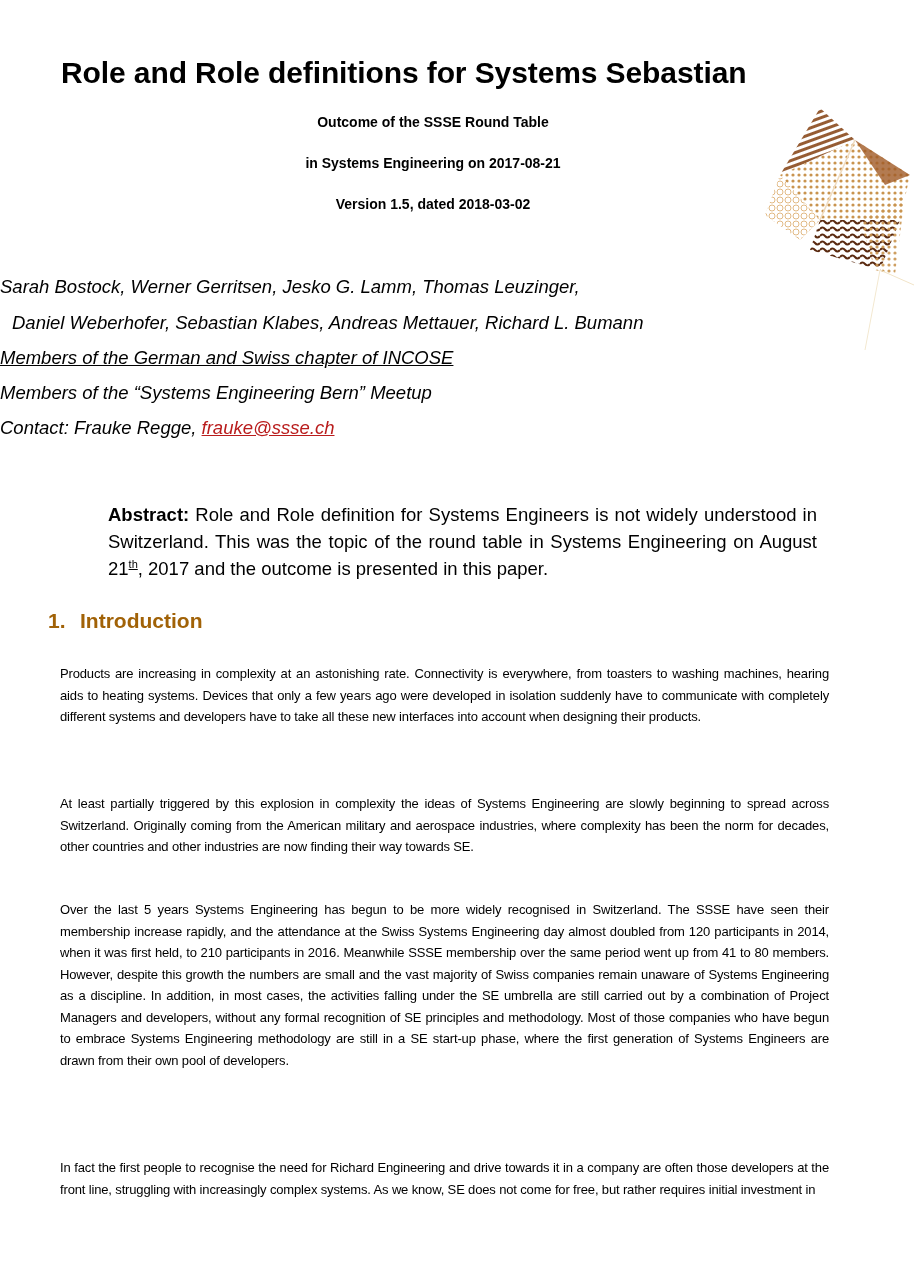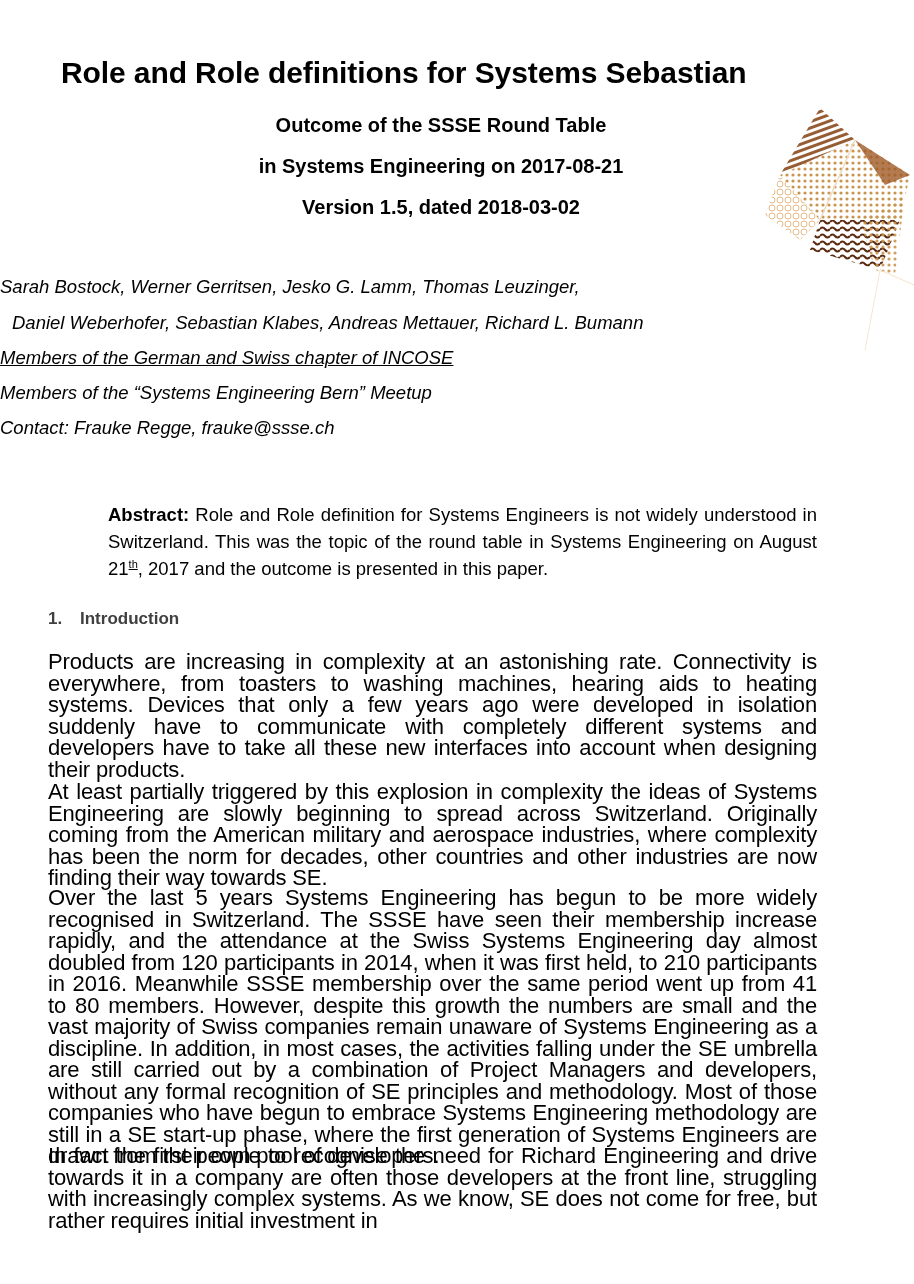--- a/index.html
+++ b/index.html
@@ -1,34 +1,34 @@
 <!DOCTYPE html>
 <html><head>
 <meta charset="utf-8">
 <style>
   html, body { margin: 0; padding: 0; background: #ffffff; }
   body { width: 914px; height: 1284px; position: relative; overflow: hidden; font-family: "Liberation Sans", sans-serif; color: #000; }
   .title { position: absolute; left: 61px; top: 56px; font-size: 30px; font-weight: bold; letter-spacing: -0.1px; margin: 0; white-space: nowrap; }
-  .subtitle { position: absolute; left: 0; width: 866px; text-align: center; font-size: 20px; font-weight: bold; margin: 0; white-space: nowrap; padding-left: 8px; }
+  .subtitle { position: absolute; left: 0; width: 866px; text-align: center; font-size: 14px; font-weight: bold; margin: 0; white-space: nowrap; }
   .sub1 { top: 114px; }
   .sub2 { top: 155px; }
   .sub3 { top: 196px; }
   .authors { position: absolute; left: 0; width: 866px; text-align: left; font-size: 18.5px; font-style: italic; white-space: nowrap; }
   .a1 { top: 276px; left: 0; width: 866px; }
   .a2 { top: 312px; left: 0; width: 866px; margin-left: 12px; }
   .a3 { top: 347px; text-decoration: underline; }
   .a4 { top: 382px; }
   .a5 { top: 417px; }
-  .email { color: #000000; cursor: pointer; }
+  .email { color: #b91c1c; text-decoration: underline; cursor: pointer; }
   .abstract { position: absolute; left: 108px; width: 709px; top: 501px; font-size: 18.5px; line-height: 27px; text-align: justify; margin: 0; }
   .abstract b { font-weight: bold; }
   .abstract sup { font-size: 11px; vertical-align: super; line-height: 0; text-decoration: underline; }
-  .h1 { position: absolute; left: 48px; top: 609px; font-size: 17px; font-weight: bold; color: #404040; margin: 0; white-space: nowrap; }
+  .h1 { position: absolute; left: 48px; top: 609px; font-size: 21px; font-weight: bold; color: #a16207; margin: 0; white-space: nowrap; }
   .h1 .num { display: inline-block; width: 32px; }
-  .para { position: absolute; left: 48px; width: 769px; font-size: 22px; line-height: 21.5px; text-align: justify; margin: 0; letter-spacing: -0.15px; }
+  .para { position: absolute; left: 48px; width: 769px; font-size: 13px; line-height: 21.5px; text-align: justify; margin: 12px; letter-spacing: -0.15px; }
   .p1 { top: 651px; }
   .p2 { top: 781px; }
   .p3 { top: 887px; }
   .p4 { top: 1145px; }
   .deco { position: absolute; left: 760px; top: 100px; width: 154px; height: 250px; }
 </style>
 </head>
 <body>
 
 <h1 class="title">Role and Role definitions for Systems Sebastian</h1>

